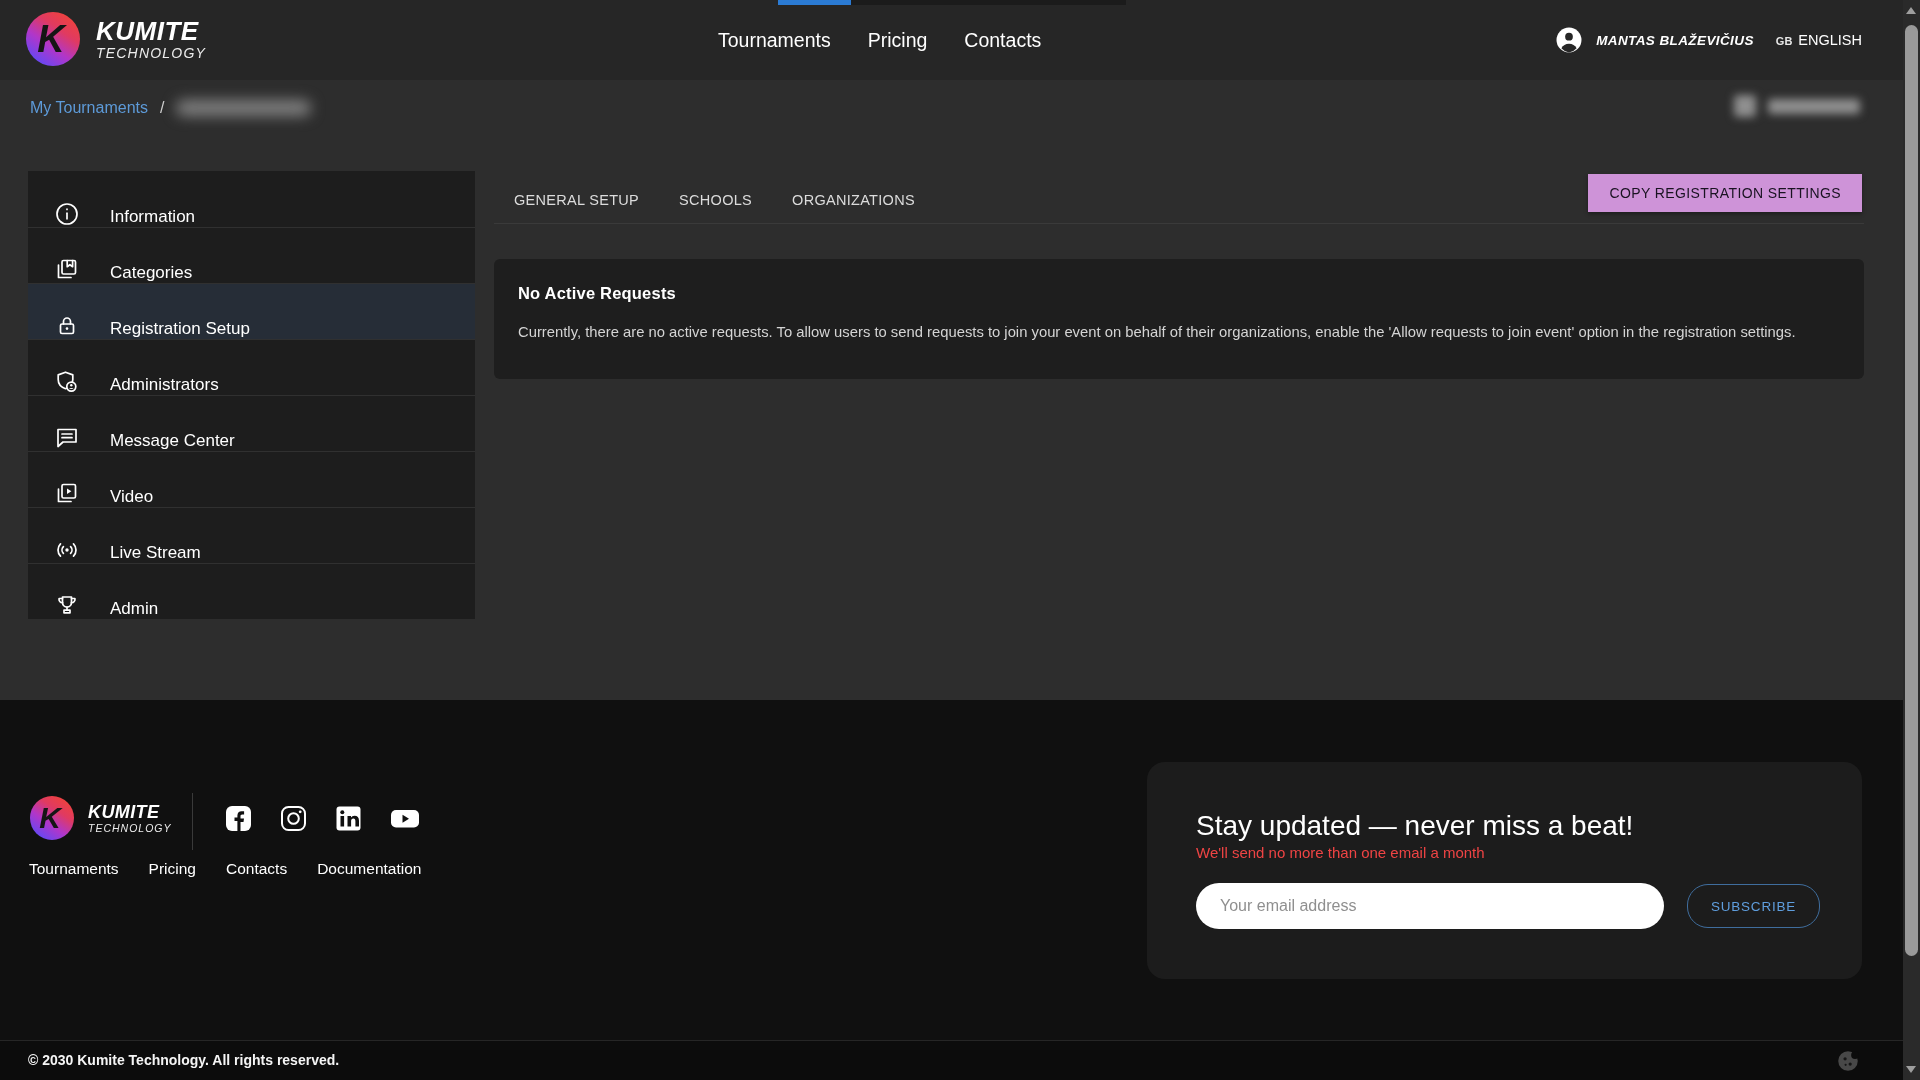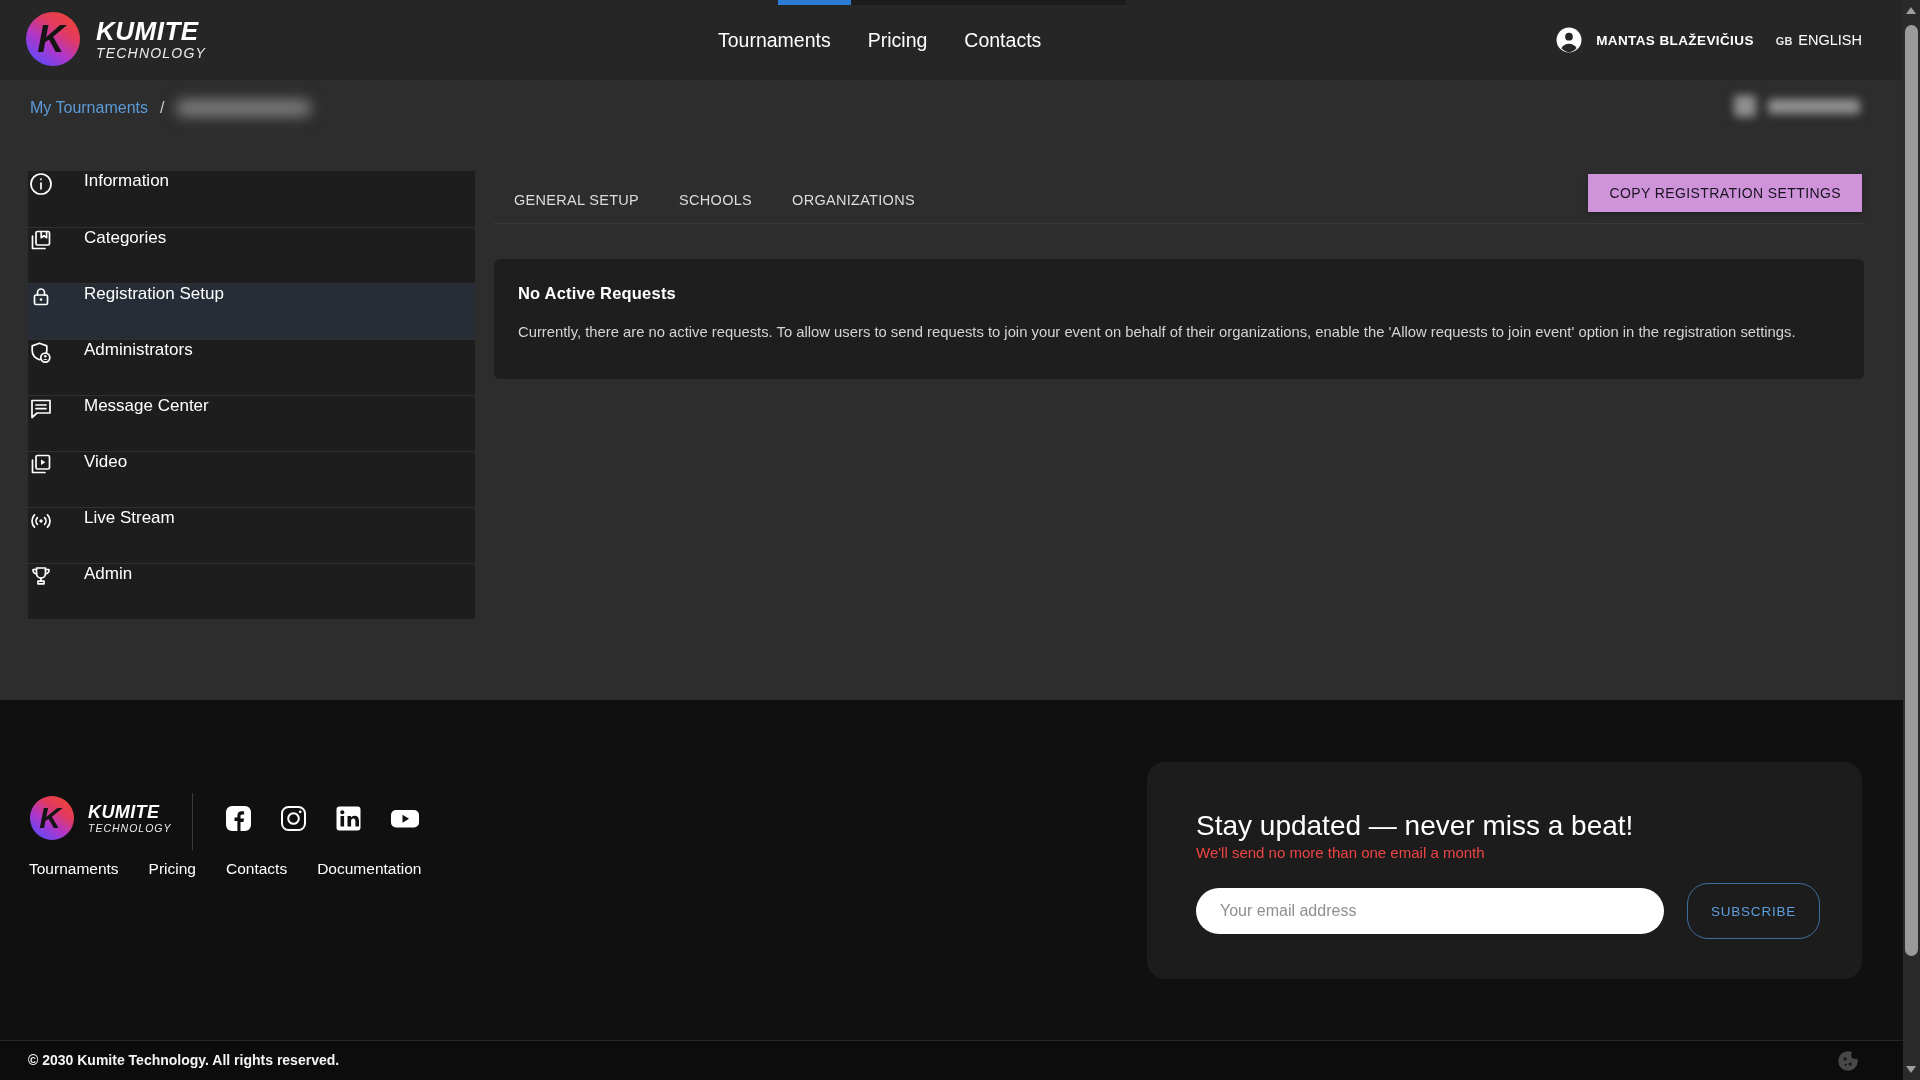--- a/index.html
+++ b/index.html
@@ -20,38 +20,38 @@
   .logo-circle { width:54px; height:54px; border-radius:50%;
     background:linear-gradient(215deg,#f0433a 10%,#e03a61 35%,#b136c9 60%,#6d46f0 85%,#4d5df5 100%);
     display:flex; align-items:center; justify-content:center; }
   .logo-circle span { font-weight:800; font-style:italic; font-size:38px; color:#151515; transform:translateX(-2px); }
   .brand-text .brand-name { font-weight:700; font-style:italic; font-size:26px; letter-spacing:.5px; line-height:28px; }
   .brand-text .brand-sub  { font-style:italic; font-size:14px; letter-spacing:1.2px; color:#ededed; }
   .main-nav { position:absolute; left:718px; top:0; height:80px; display:flex; align-items:center; gap:37px; }
   .main-nav a { color:#fff; text-decoration:none; font-size:19.5px; }
   .user-area { position:absolute; right:58px; top:0; height:80px; display:flex; align-items:center; gap:22px; }
   .user-btn { display:flex; align-items:center; gap:12px; cursor:pointer; }
-  .user-name { font-size:13.5px; font-weight:700; letter-spacing:.4px; }
+  .user-name { font-size:13.5px; font-weight:700; letter-spacing:.4px;font-style:italic; }
   .lang-btn { display:flex; align-items:baseline; gap:6px; cursor:pointer; }
   .lang-region { font-size:11px; font-weight:700; color:#e8e8e8; }
   .lang-label  { font-size:14.5px; font-weight:500; }
 
   
   .breadcrumb { position:absolute; left:30px; top:99px; display:flex; align-items:center; gap:12px; font-size:16px; }
   .breadcrumb a { color:#5d9ad8; text-decoration:none; }
   .crumb-sep { color:#cfcfcf; }
   .blur-blob { background:#808080; filter:blur(7px); border-radius:8px; }
   .crumb-current { width:135px; height:16px; }
   .date-badge { position:absolute; right:60px; top:95px; display:flex; align-items:center; gap:12px; filter:blur(4px); }
   .cal-icon { width:22px; height:22px; border-radius:4px; background:#8f8f8f; }
   .date-blob { width:92px; height:15px; background:#8f8f8f; border-radius:4px; }
 
   
   .sidebar { position:absolute; left:28px; top:171px; width:447px; background:#1d1d1d; }
-  .side-item { height:56px; display:flex; align-items:flex-start; gap:30px; cursor:pointer; }
+  .side-item { height:56px; display:flex; align-items:flex-end; padding-left:26px; gap:30px; cursor:pointer; }
   .side-item + .side-item { border-top:1px solid #303030; }
   .side-item.active { background:#262d37; }
   .side-item .label { font-size:17px; color:#fff; }
   .side-icon { width:26px; height:26px; flex:0 0 26px; }
   .side-icon svg { width:26px; height:26px; stroke:#fff; fill:none; stroke-width:1.7; stroke-linecap:round; stroke-linejoin:round; }
 
   
   .tabs-row { position:absolute; left:494px; top:176px; width:1370px; height:48px; border-bottom:1px solid #3a3a3a; display:flex; }
   .tab { display:inline-flex; align-items:center; height:48px; padding:0 20px; font-size:14.5px; font-weight:500;
          letter-spacing:.3px; color:#dcdcdc; cursor:pointer; position:relative; }
@@ -84,21 +84,21 @@
   .f-links a { color:#fff; text-decoration:none; font-size:15.5px; }
 
   .newsletter { position:absolute; left:1147px; top:62px; width:715px; height:217px; background:#1c1c1c; border-radius:18px;
     padding:48px 42px 0 49px; }
   .nl-title { font-size:28px; font-weight:400; }
   .nl-sub { margin-top:2px; font-size:15px; color:#ef4444; }
   .nl-row { margin-top:22px; display:flex; align-items:center; }
   .nl-input { width:468px; height:46px; border-radius:23px; border:none; background:#fff; padding:0 24px;
     font-family:"Liberation Sans", sans-serif; font-size:16px; color:#333; }
   .nl-input::placeholder { color:#8f8f8f; }
-  .nl-btn { margin-left:23px; width:133px; height:56px; border-radius:21px; background:transparent;
+  .nl-btn { margin-left:23px; width:133px; height:44px; border-radius:21px; background:transparent;
     border:1px solid #3f6d9d; color:#5f9ede; font-family:"Liberation Sans", sans-serif; font-size:13.5px;
     font-weight:500; letter-spacing:.8px; cursor:pointer; }
 
   .bottom-bar { position:absolute; left:0; top:1040px; width:1920px; height:40px; background:#0c0c0c; border-top:1px solid #262626; }
   .copyright { position:absolute; left:28px; top:11px; font-size:14px; font-weight:600; color:#f5f5f5; }
   .cookie-btn { position:absolute; left:1835px; top:7px; width:26px; height:26px; background:none; border:none; cursor:pointer; padding:0; }
 
   
   .scrollbar { position:absolute; right:0; top:0; width:17px; height:1080px; background:#2a2a2a; z-index:60; }
   .sb-arrow { position:absolute; left:3px; width:0; height:0; border-left:5.5px solid transparent; border-right:5.5px solid transparent; }

